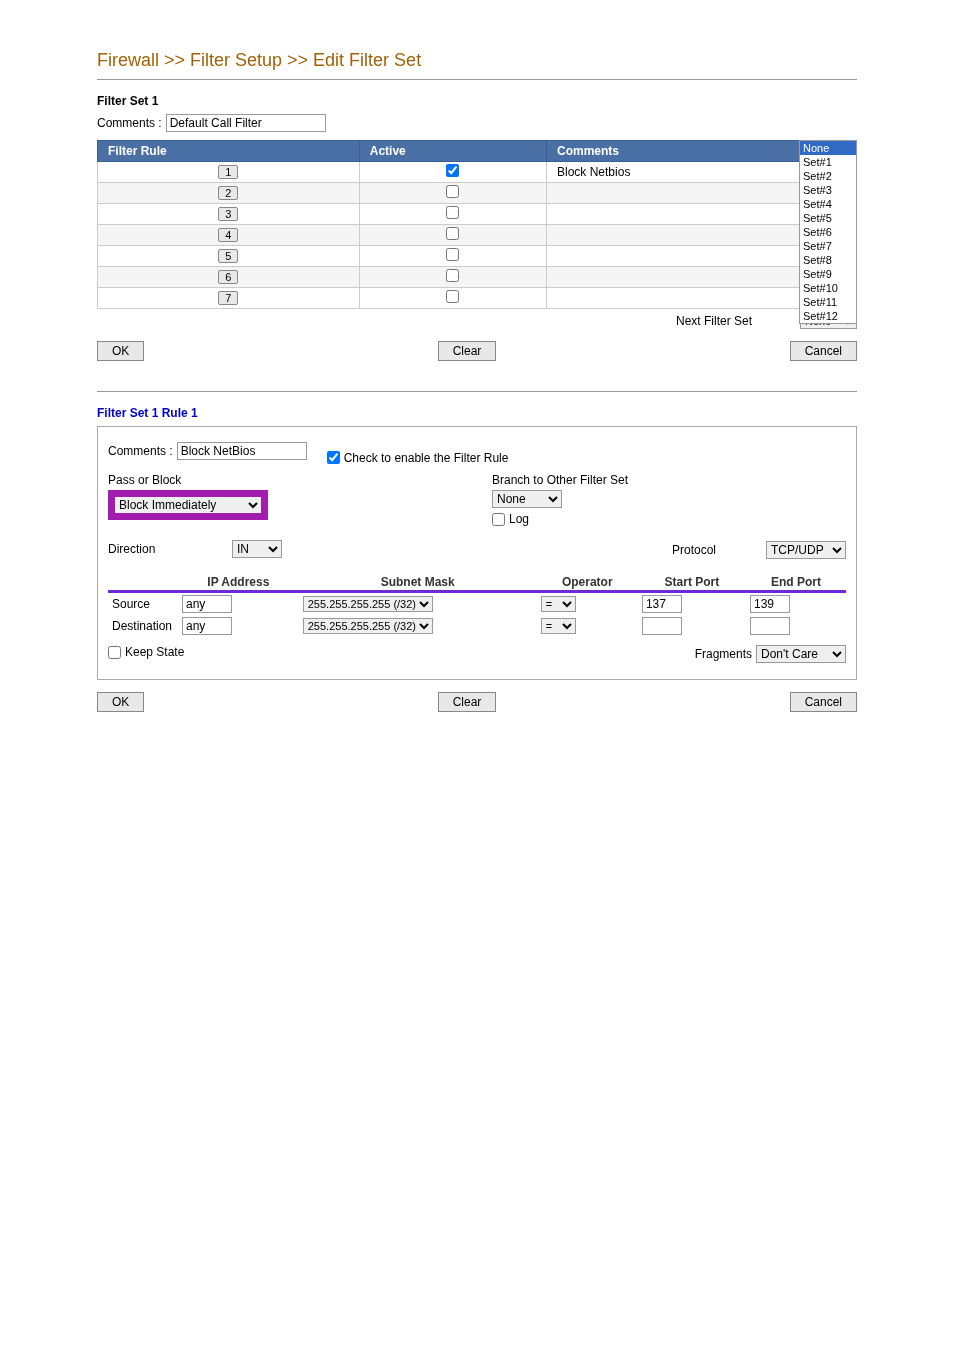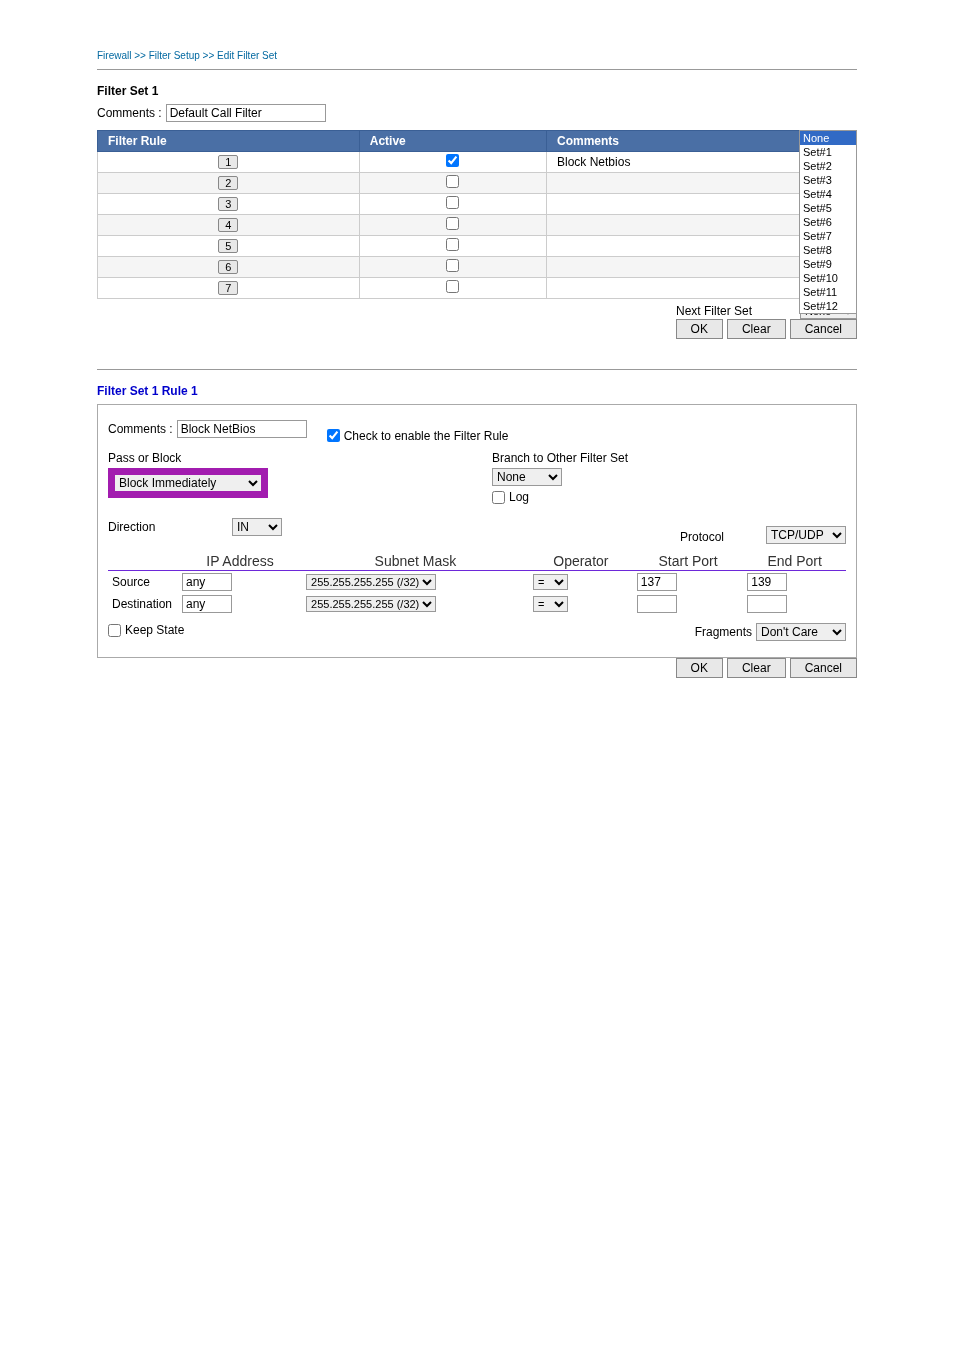--- a/index.html
+++ b/index.html
@@ -8,22 +8,22 @@
       font-size: 12px;
       background: #fff;
       color: #000;
       padding: 20px;
     }
     .section {
       margin: 30px auto;
       max-width: 760px;
     }
     .breadcrumb {
-      color: #0369a1;
-      font-size: 10px;
+      color: #a16207;
+      font-size: 18px;
       margin-bottom: 8px;
     }
     .divider {
       border: none;
       border-top: 1px solid #999;
       margin-bottom: 14px;
     }
     .section-title {
       font-weight: bold;
       font-size: 12px;
@@ -98,23 +98,24 @@
       margin-top: 4px;
       font-size: 12px;
       gap: 44px;
     }
     .next-filter-row label { margin-right: 4px; }
     .next-filter-row select {
       font-size: 11px;
       border: 1px solid #999;
     }
     .button-row {
+      margin-top: 12px;
       display: flex;
       gap: 4px;
-      justify-content: flex-end;
+      justify-content: space-between;
     }
     .btn {
       border: 1px solid #888;
       background: #e8e8e8;
       padding: 2px 14px;
       font-size: 12px;
       cursor: pointer;
     }
     .filter-set-label {
       font-weight: bold;
@@ -148,36 +149,37 @@
       display: flex;
       align-items: center;
       margin-bottom: 8px;
       margin-top: 6px;
       font-size: 12px;
     }
     .direction-row .lbl { width: 70px; }
     .direction-row select { font-size: 12px; border: 1px solid #999; width: 50px; margin-left: 48px; }
     .protocol-row {
       display: flex;
-      align-items: flex-end;
-      font-size: 12px;
+      align-items: center;
+      font-size: 12px;
+      gap: 8px;
     }
     .protocol-row .lbl { width: 80px; }
     .protocol-row select { font-size: 12px; border: 1px solid #999; width: 70px; }
     .ip-table {
       border-collapse: collapse;
       width: 100%;
       font-size: 12px;
       margin-bottom: 8px;
     }
     .ip-table th {
-      font-weight: normal;
-      font-size: 14px;
+      font-weight: bold;
+      font-size: 12px;
       text-align: center;
-      border-bottom: 1px solid #6d28d9;
+      border-bottom: 3px solid #6d28d9;
       padding: 1px 4px;
       color: #333;
     }
     .ip-table td {
       padding: 2px 4px;
       vertical-align: middle;
       margin-top: 40px;
     }
     .ip-table td:first-child { width: 70px; font-size: 12px; }
     .ip-table input[type=text] {

